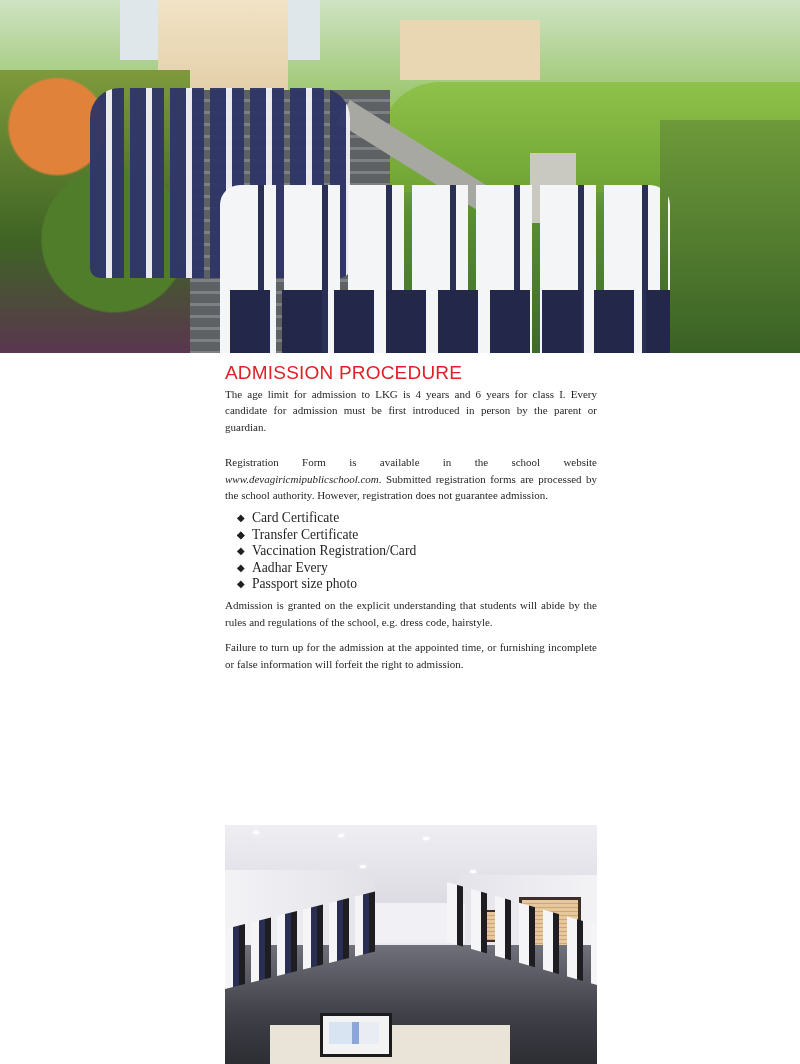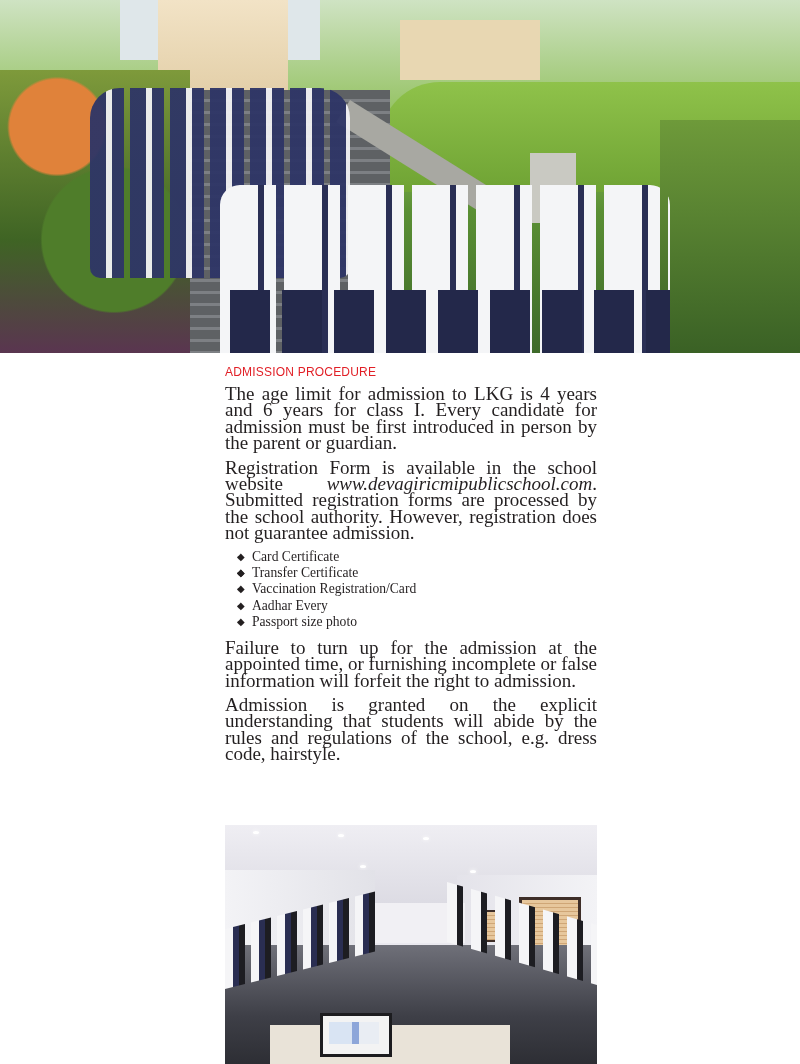--- a/index.html
+++ b/index.html
@@ -27,23 +27,23 @@
       background: repeating-linear-gradient(90deg, #2e3566 0 16px, #f1f1f4 16px 22px, #2e3566 22px 34px, transparent 34px 40px);
       border-radius: 30px 30px 10px 10px; opacity: .95; }
     .hero .group-boys { position: absolute; left: 220px; top: 185px; width: 450px; height: 168px;
       background: repeating-linear-gradient(90deg, #f4f5f7 0 38px, #2a2f55 38px 44px, #f4f5f7 44px 56px, transparent 56px 64px);
       border-radius: 20px 20px 0 0; }
     .hero .boys-legs { position: absolute; left: 230px; top: 290px; width: 440px; height: 63px;
       background: repeating-linear-gradient(90deg, #23284a 0 40px, transparent 40px 52px); }
 
     
     .content { position: absolute; left: 225px; top: 364px; width: 372px; }
-    .heading { margin: 0; font-family: "Liberation Sans", sans-serif; font-size: 12px; font-weight: normal; letter-spacing: 0.2px; color: #e11f26; line-height: 17px; }
-    .para { margin: 5px 0 0 0; font-size: 19px; line-height: 16.4px; text-align: justify; }
-    .para + .para { margin-top: 8px; }
+    .heading { margin: 0; font-family: "Liberation Sans", sans-serif; font-size: 19px; font-weight: normal; letter-spacing: 0.2px; color: #e11f26; line-height: 17px; }
+    .para { margin: 5px 0 0 0; font-size: 11px; line-height: 16.4px; text-align: justify; }
+    .para + .para { margin-top: 19px; }
     .para i { font-style: italic; }
     .doc-list { list-style: none; margin: 7px 0 0 0; padding: 0 0 0 12px; font-size: 13.6px; line-height: 16.4px; }
     .doc-list li { position: relative; padding-left: 15px; }
     .doc-list li .bullet { position: absolute; left: 0; top: 0; font-size: 10px; }
     .after-list { margin-top: 9px !important; }
 
     
     .lab { position: absolute; left: 225px; top: 825px; width: 372px; height: 239px; overflow: hidden; background: #eae9ef; }
     .lab .ceiling { position: absolute; left: 0; top: 0; width: 100%; height: 80px; background: linear-gradient(180deg,#efeef3,#dcdbe3); }
     .lab .light { position: absolute; width: 6px; height: 3px; background: #ffffff; border-radius: 50%; box-shadow: 0 0 4px #fff; }
@@ -93,22 +93,22 @@
 
   <ul class="doc-list">
     <li><span class="bullet">◆</span><span>Card Certificate</span></li>
     <li><span class="bullet">◆</span></li>
     <li><span class="bullet">◆</span><span>Transfer Certificate</span></li>
     <li><span class="bullet">◆</span><span>Vaccination Registration/Card</span></li>
     <li><span class="bullet">◆</span><span>Aadhar Every</span></li>
     <li><span class="bullet">◆</span><span>Passport size photo</span></li>
   </ul>
 
+  <p class="para">Admission is granted on the explicit understanding that students will abide by the rules and regulations of the school, e.g. dress code, hairstyle.</p>
   <p class="para after-list">Failure to turn up for the admission at the appointed time, or furnishing incomplete or false information will forfeit the right to admission.</p>
-  <p class="para">Admission is granted on the explicit understanding that students will abide by the rules and regulations of the school, e.g. dress code, hairstyle.</p>
 </div>
 
 <div class="lab" role="img" aria-label="Students working at computers in the school computer lab">
   <div class="ceiling"></div>
   <span class="light" style="left:28px;top:6px"></span>
   <span class="light" style="left:113px;top:9px"></span>
   <span class="light" style="left:198px;top:12px"></span>
   <span class="light" style="left:135px;top:40px"></span>
   <span class="light" style="left:245px;top:45px"></span>
   <span class="light" style="left:60px;top:48px"></span>

